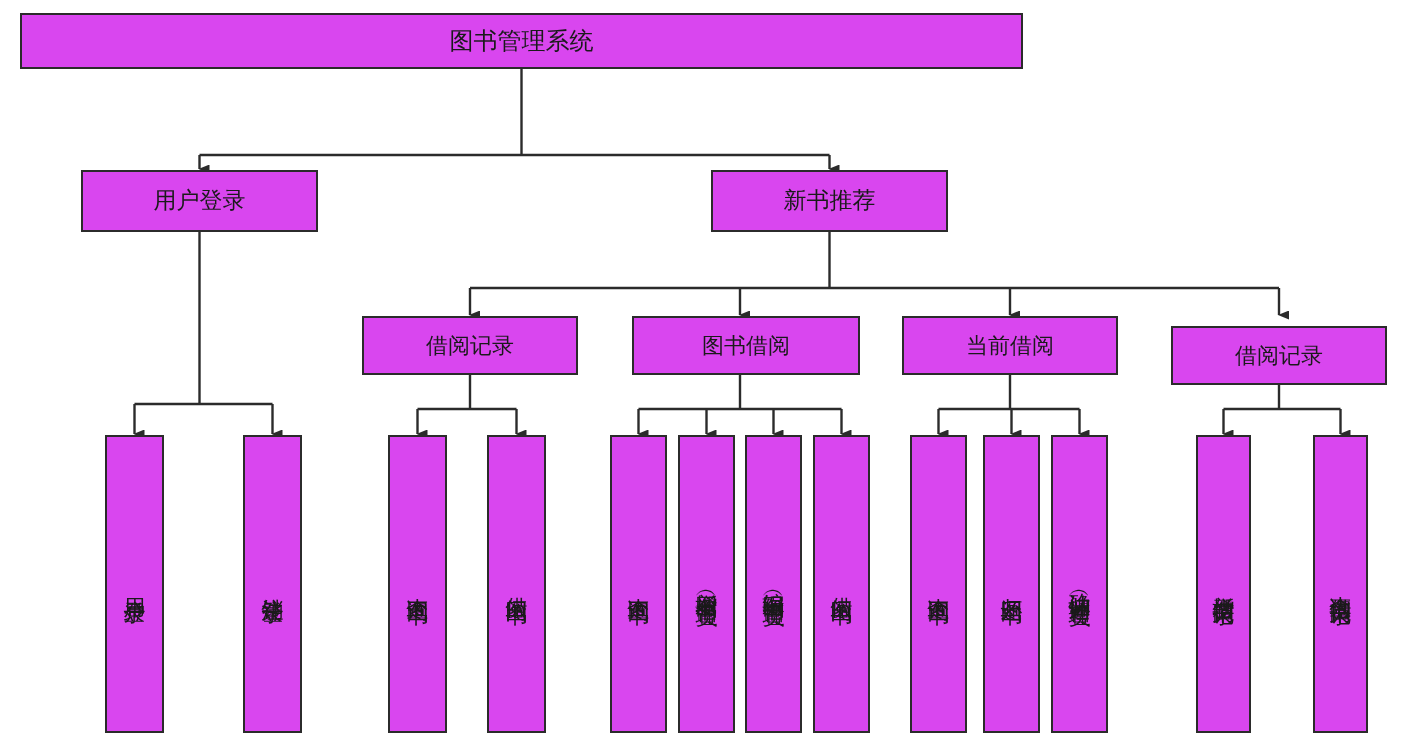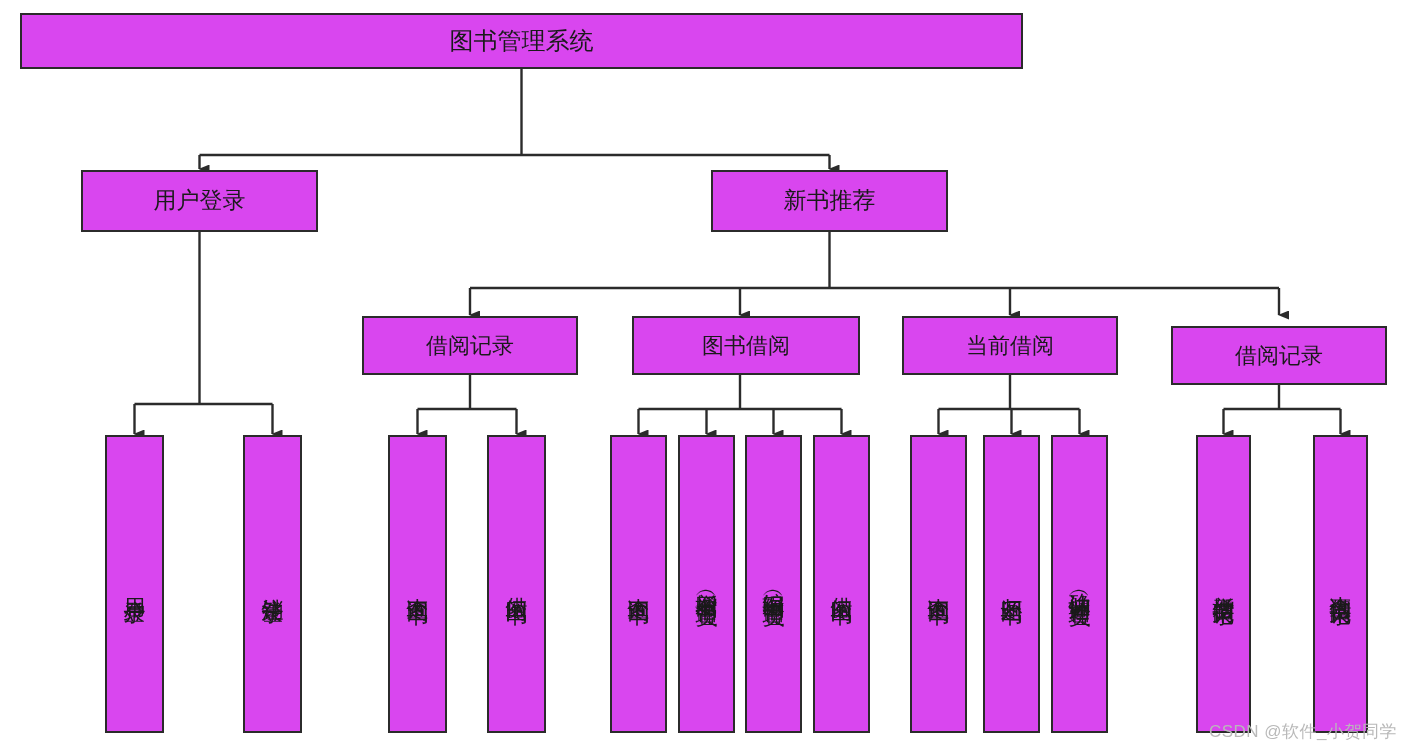--- a/index.html
+++ b/index.html
@@ -176,14 +176,13 @@
         <span class="node-label">确认归还（管理员）</span>
       </div>
       <div class="node leaf" style="left: 1196px; top: 435px; width: 55px; height: 298px;">
         <span class="node-label">新增借阅记录</span>
       </div>
       <div class="node leaf" style="left: 1313px; top: 435px; width: 55px; height: 298px;">
         <span class="node-label">查询借阅记录</span>
       </div>
     </div>
 
-  <div id="watermark">CSDN @软件_小贺同学</div>
 </div>
 
 </body></html>

